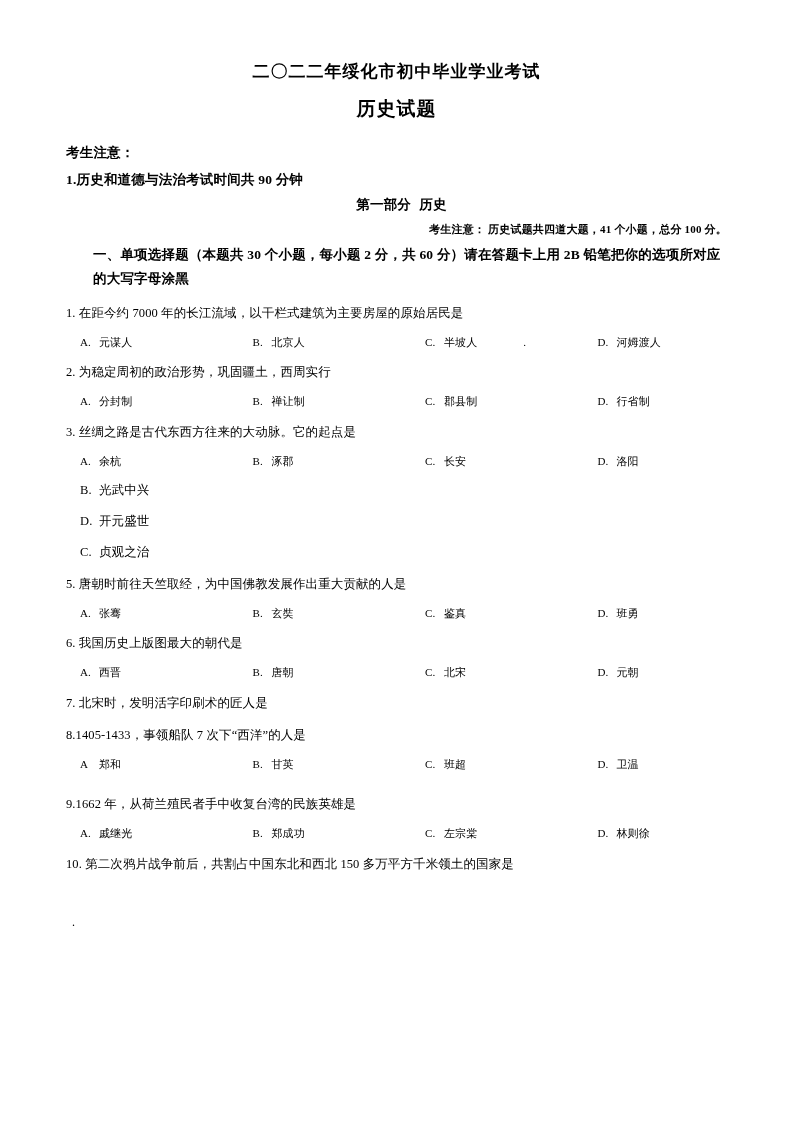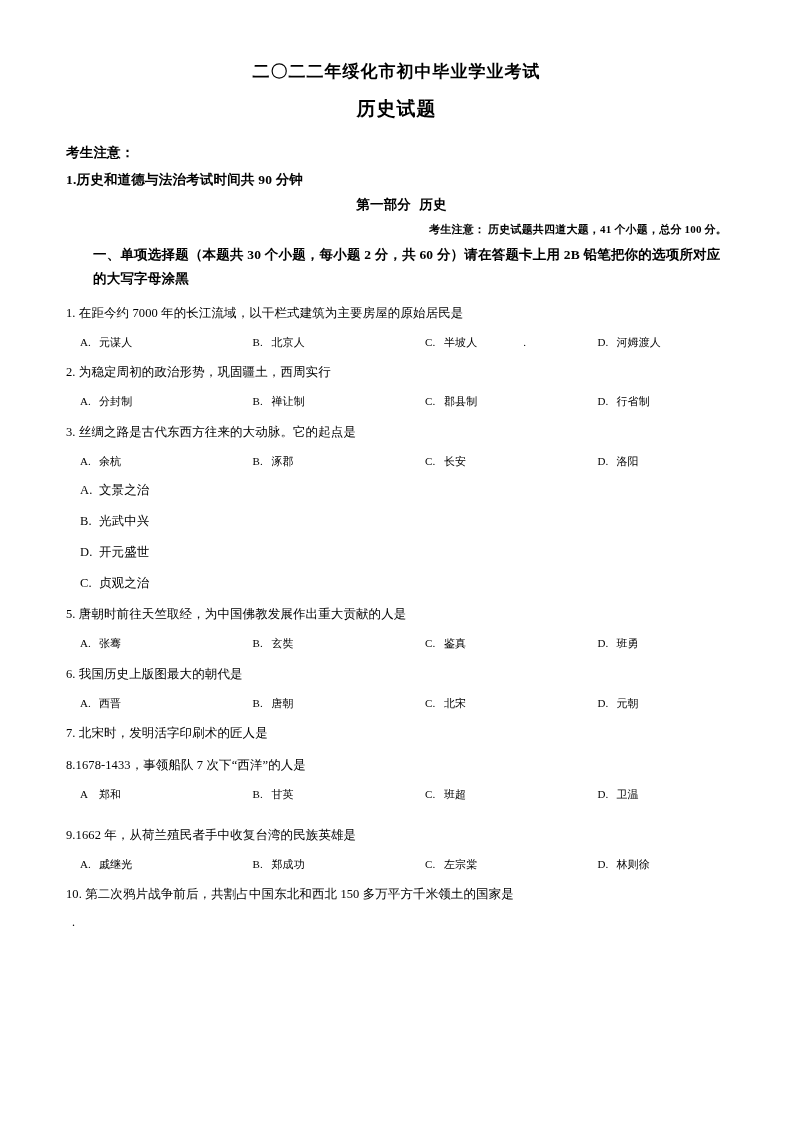--- a/index.html
+++ b/index.html
@@ -175,21 +175,20 @@
       <div class="opts-row">
         <div class="opt"><span class="opt-letter">A.</span><span>余杭</span></div>
         <div class="opt"><span class="opt-letter">B.</span><span>涿郡</span></div>
         <div class="opt"><span class="opt-letter">C.</span><span>长安</span></div>
         <div class="opt"><span class="opt-letter">D.</span><span>洛阳</span></div>
       </div>
     </div>
 
     <div class="q-block">
       <div class="opts-stack">
-        <div class="opt"><span class="opt-letter">A.</span><span>文景之治</span></div>
         <div class="opt"><span class="opt-letter">B.</span><span>光武中兴</span></div>
         <div class="opt"><span class="opt-letter">D.</span><span>开元盛世</span></div>
         <div class="opt"><span class="opt-letter">C.</span><span>贞观之治</span></div>
       </div>
     </div>
 
     <div class="q-block">
       <div class="q-stem">
         <span class="qnum">5.</span>
         <span>唐朝时前往天竺取经，为中国佛教发展作出重大贡献的人是</span>
@@ -217,21 +216,21 @@
 
     <div class="q-block">
       <div class="q-stem">
         <span class="qnum">7.</span>
         <span>北宋时，发明活字印刷术的匠人是</span>
       </div>
     </div>
 
     <div class="q-block">
       <div class="q-stem">
-        <span class="qnum">8.</span><span>1678-1433，事领船队 7 次下“西洋”的人是</span>
+        <span class="qnum">8.</span><span>1405-1433，事领船队 7 次下“西洋”的人是</span>
       </div>
       <div class="opts-row">
         <div class="opt"><span class="opt-letter">A</span><span>郑和</span></div>
         <div class="opt"><span class="opt-letter">B.</span><span>甘英</span></div>
         <div class="opt"><span class="opt-letter">C.</span><span>班超</span></div>
         <div class="opt"><span class="opt-letter">D.</span><span>卫温</span></div>
       </div>
     </div>
 
     <div class="q-block">

